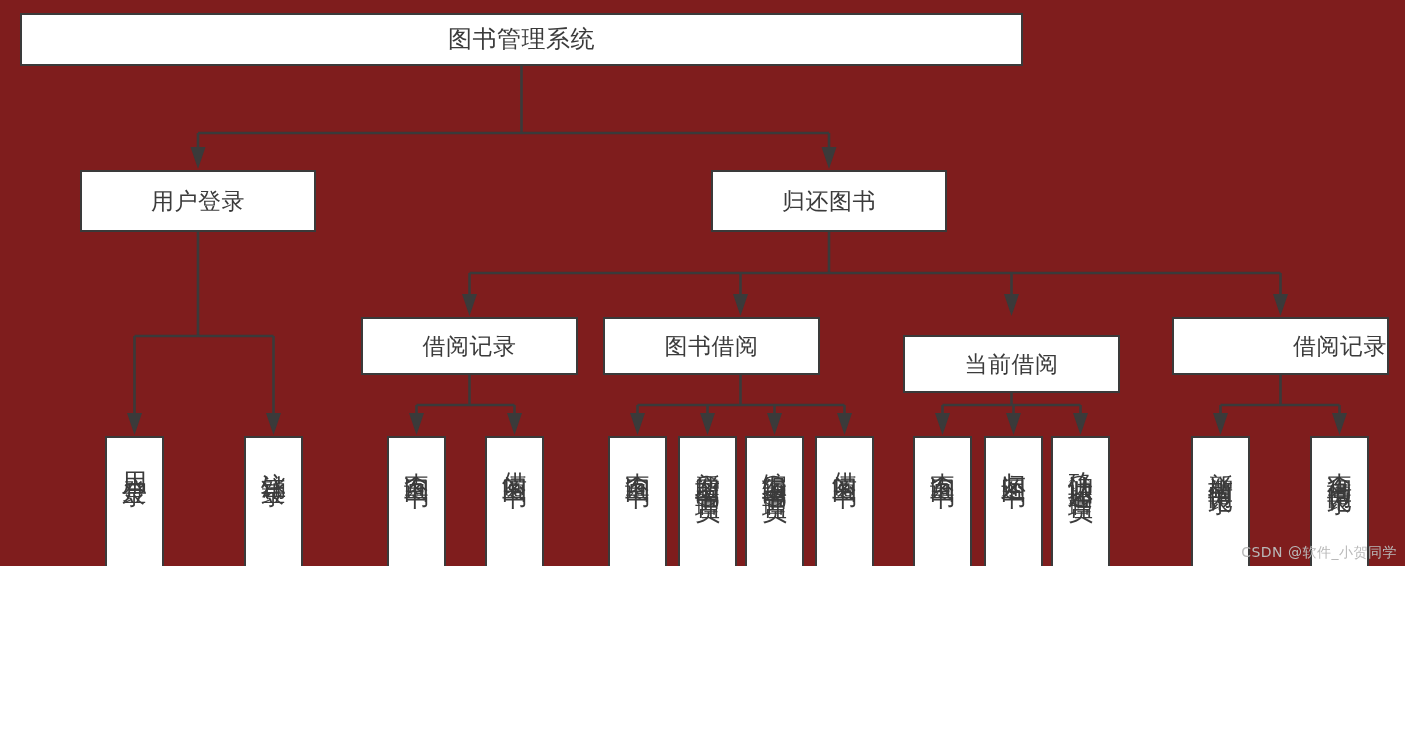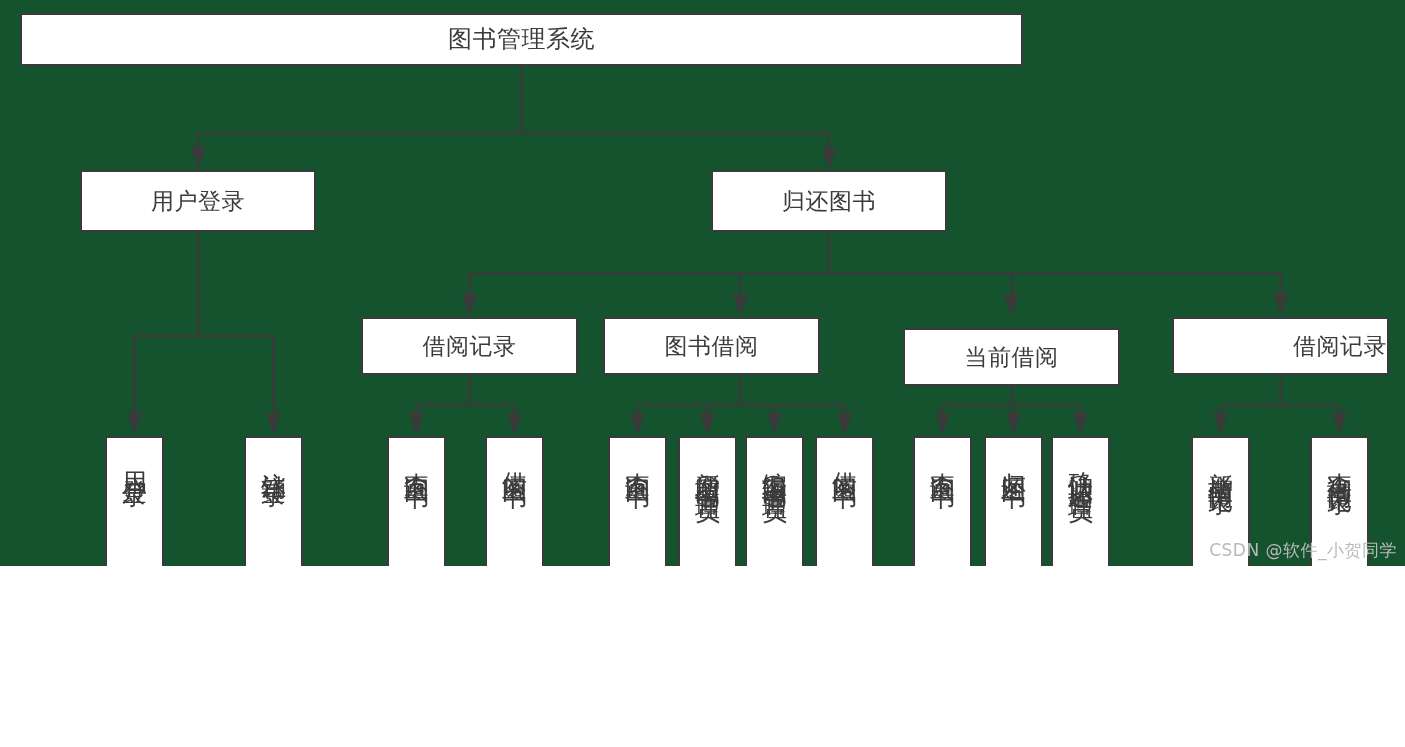--- a/index.html
+++ b/index.html
@@ -8,21 +8,21 @@
     padding: 0;
     background: #ffffff;
   }
   body {
     font-family: "DejaVu Sans", "Liberation Sans", sans-serif;
   }
   #diagram-root {
     position: relative;
     width: 1405px;
     height: 566px;
-    background: #14532d;
+    background: #7f1d1d;
     overflow: hidden;
   }
   .node {
     position: absolute;
     box-sizing: border-box;
     background: #ffffff;
     border: 2.5px solid #3a3a3a;
     display: flex;
     align-items: center;
     justify-content: center;
@@ -71,21 +71,21 @@
     fill: none;
   }
   #connectors polygon.arrowhead {
     fill: #3a3a3a;
     stroke: none;
   }
   #watermark {
     position: absolute;
     right: 8px;
     bottom: 4px;
-    font-size: 17px;
+    font-size: 14px;
     color: #b9b9b9;
     font-family: "DejaVu Sans", "Liberation Sans", sans-serif;
     white-space: nowrap;
     letter-spacing: 0.5px;
   }
 </style>
 </head>
 <body>
 
 <div id="diagram-root">
@@ -168,21 +168,21 @@
       </div>
       <div class="node horiz" style="left: 711px; top: 170px; width: 236px; height: 62px;">
         <span class="node-label">归还图书</span>
       </div>
       <div class="node horiz" style="left: 361px; top: 317px; width: 217px; height: 58px;">
         <span class="node-label">借阅记录</span>
       </div>
       <div class="node horiz" style="left: 603px; top: 317px; width: 217px; height: 58px;">
         <span class="node-label">图书借阅</span>
       </div>
-      <div class="node horiz" style="left: 903px; top: 328px; width: 217px; height: 58px;">
+      <div class="node horiz" style="left: 903px; top: 335px; width: 217px; height: 58px;">
         <span class="node-label">当前借阅</span>
       </div>
       <div class="node horiz" style="left: 1172px; top: 317px; width: 217px; height: 58px; justify-content: flex-end;">
         <span class="node-label">借阅记录</span>
       </div>
       <div class="node vert" style="left: 105px; top: 436px; width: 59px; height: 299px;">
         <span class="node-label">用户登录</span>
       </div>
       <div class="node vert" style="left: 244px; top: 436px; width: 59px; height: 299px;">
         <span class="node-label">注销登录</span>

